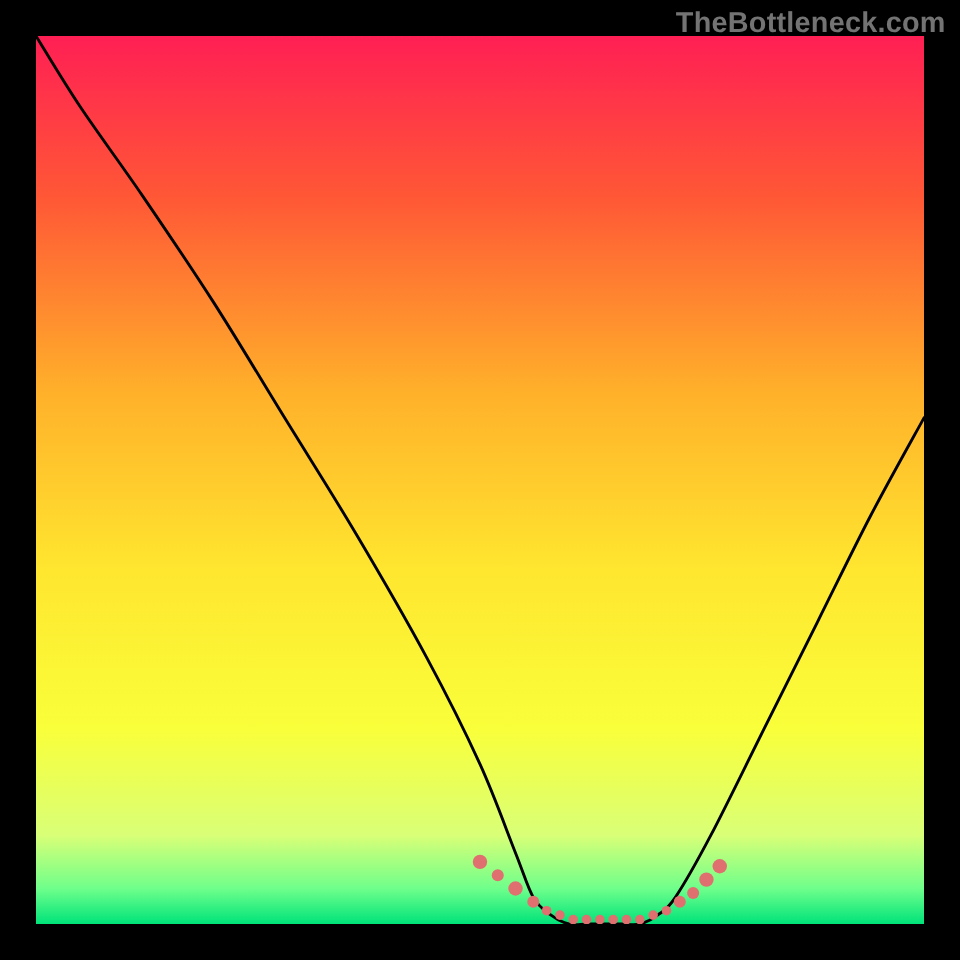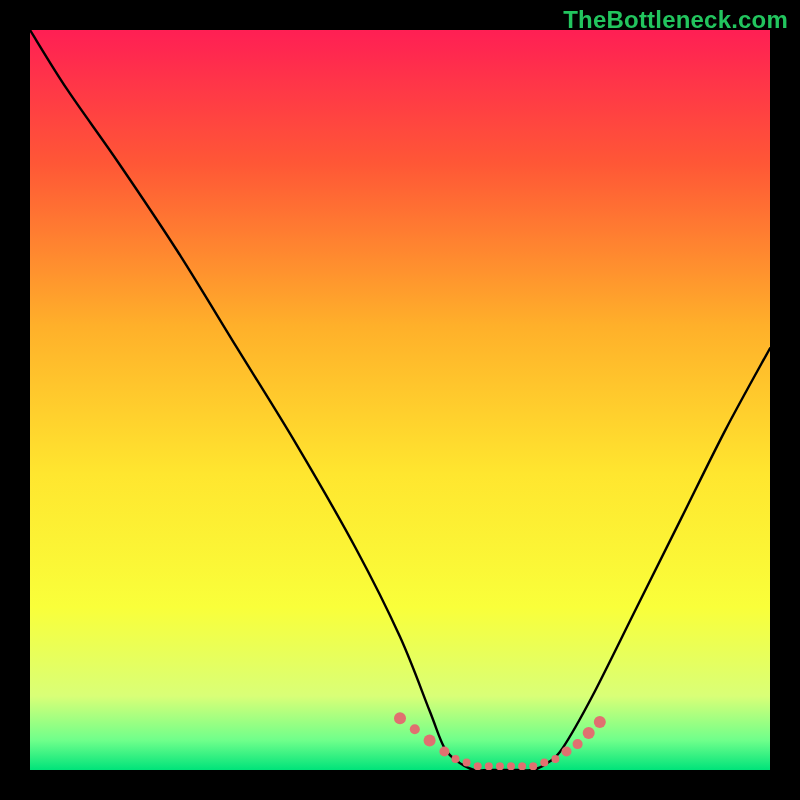--- a/index.html
+++ b/index.html
@@ -23,21 +23,21 @@
     position: absolute;
     left: 0;
     top: 0;
     width: 740px;
     height: 740px;
   }
   .watermark {
     position: absolute;
     top: 6px;
     right: 12px;
-    color: #22c55e;
+    color: #737373;
     font-size: 24px;
     font-weight: 600;
     letter-spacing: 0.2px;
     user-select: none;
   }
   svg {
     display: block;
   }
 </style>
 </head>

